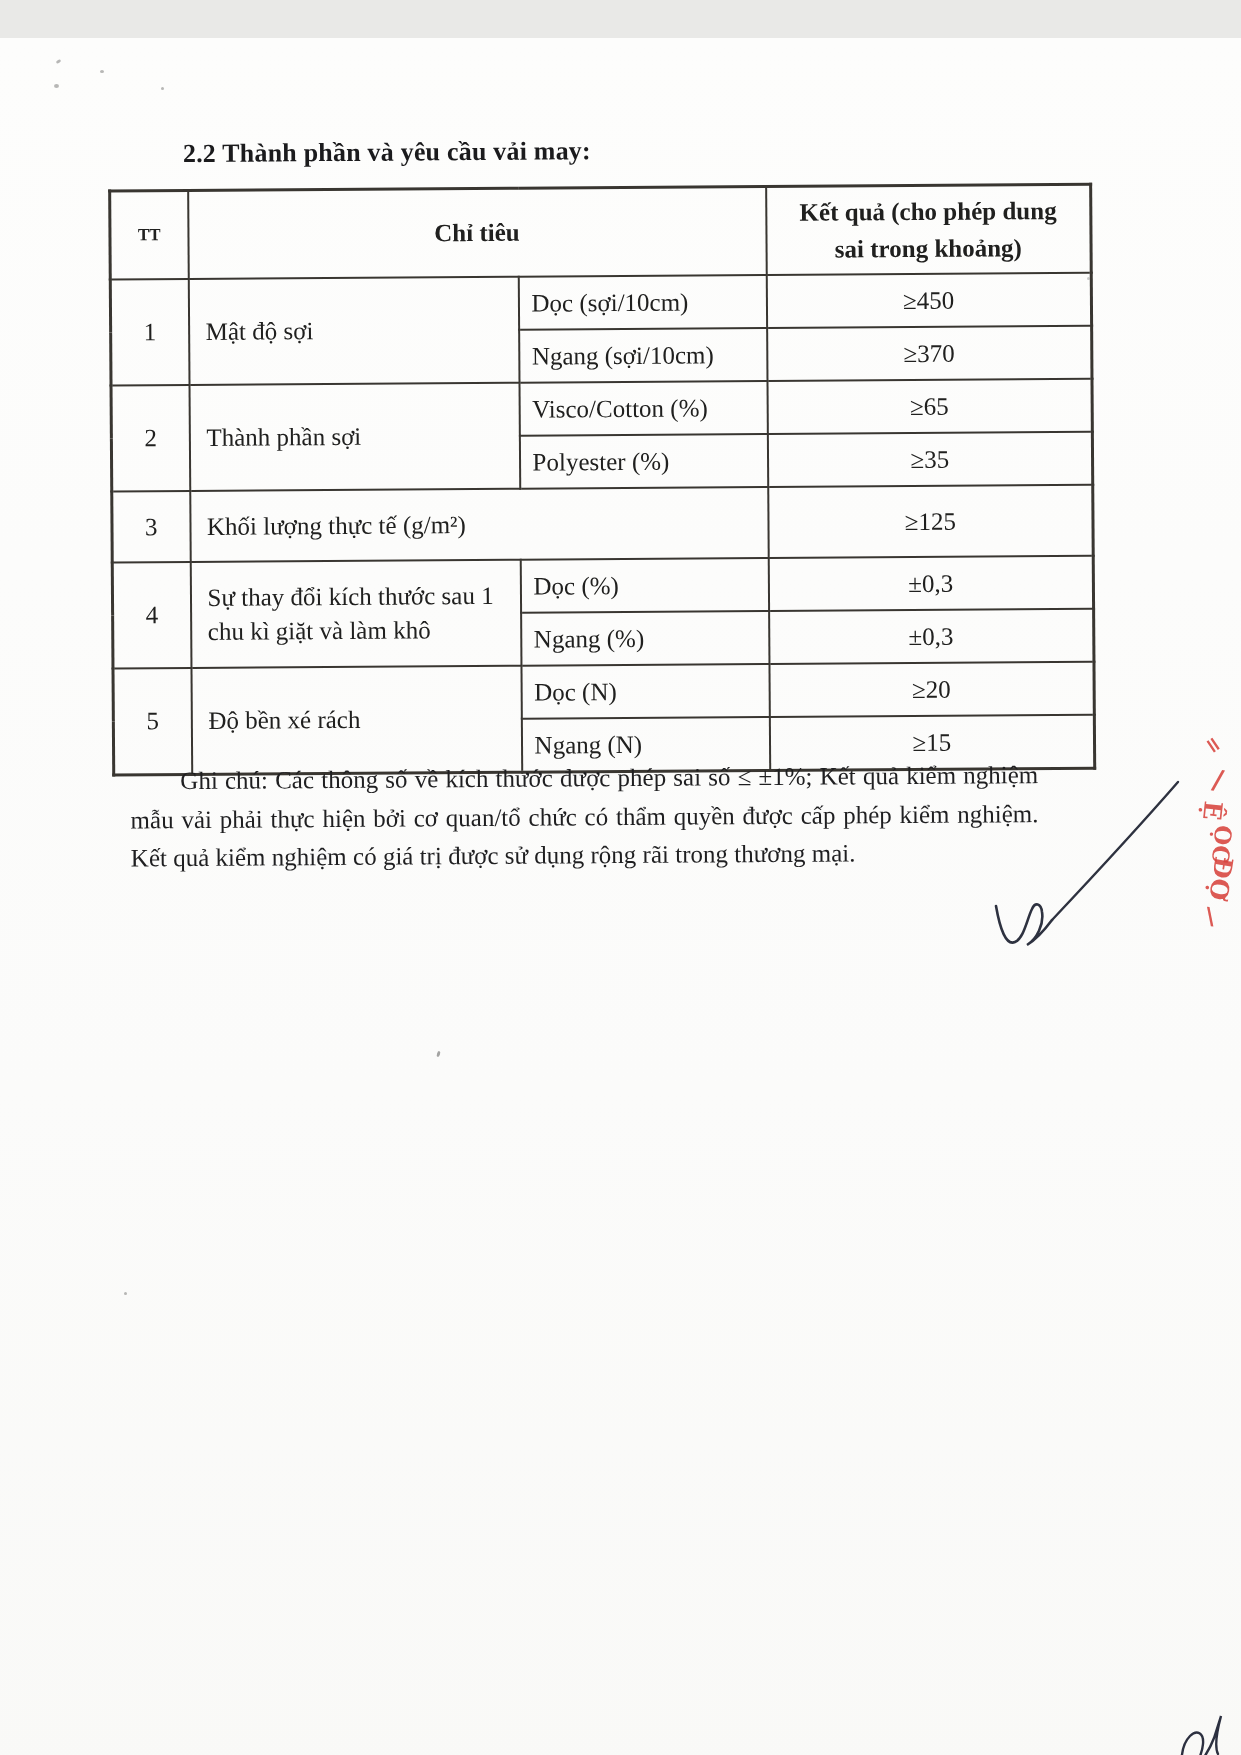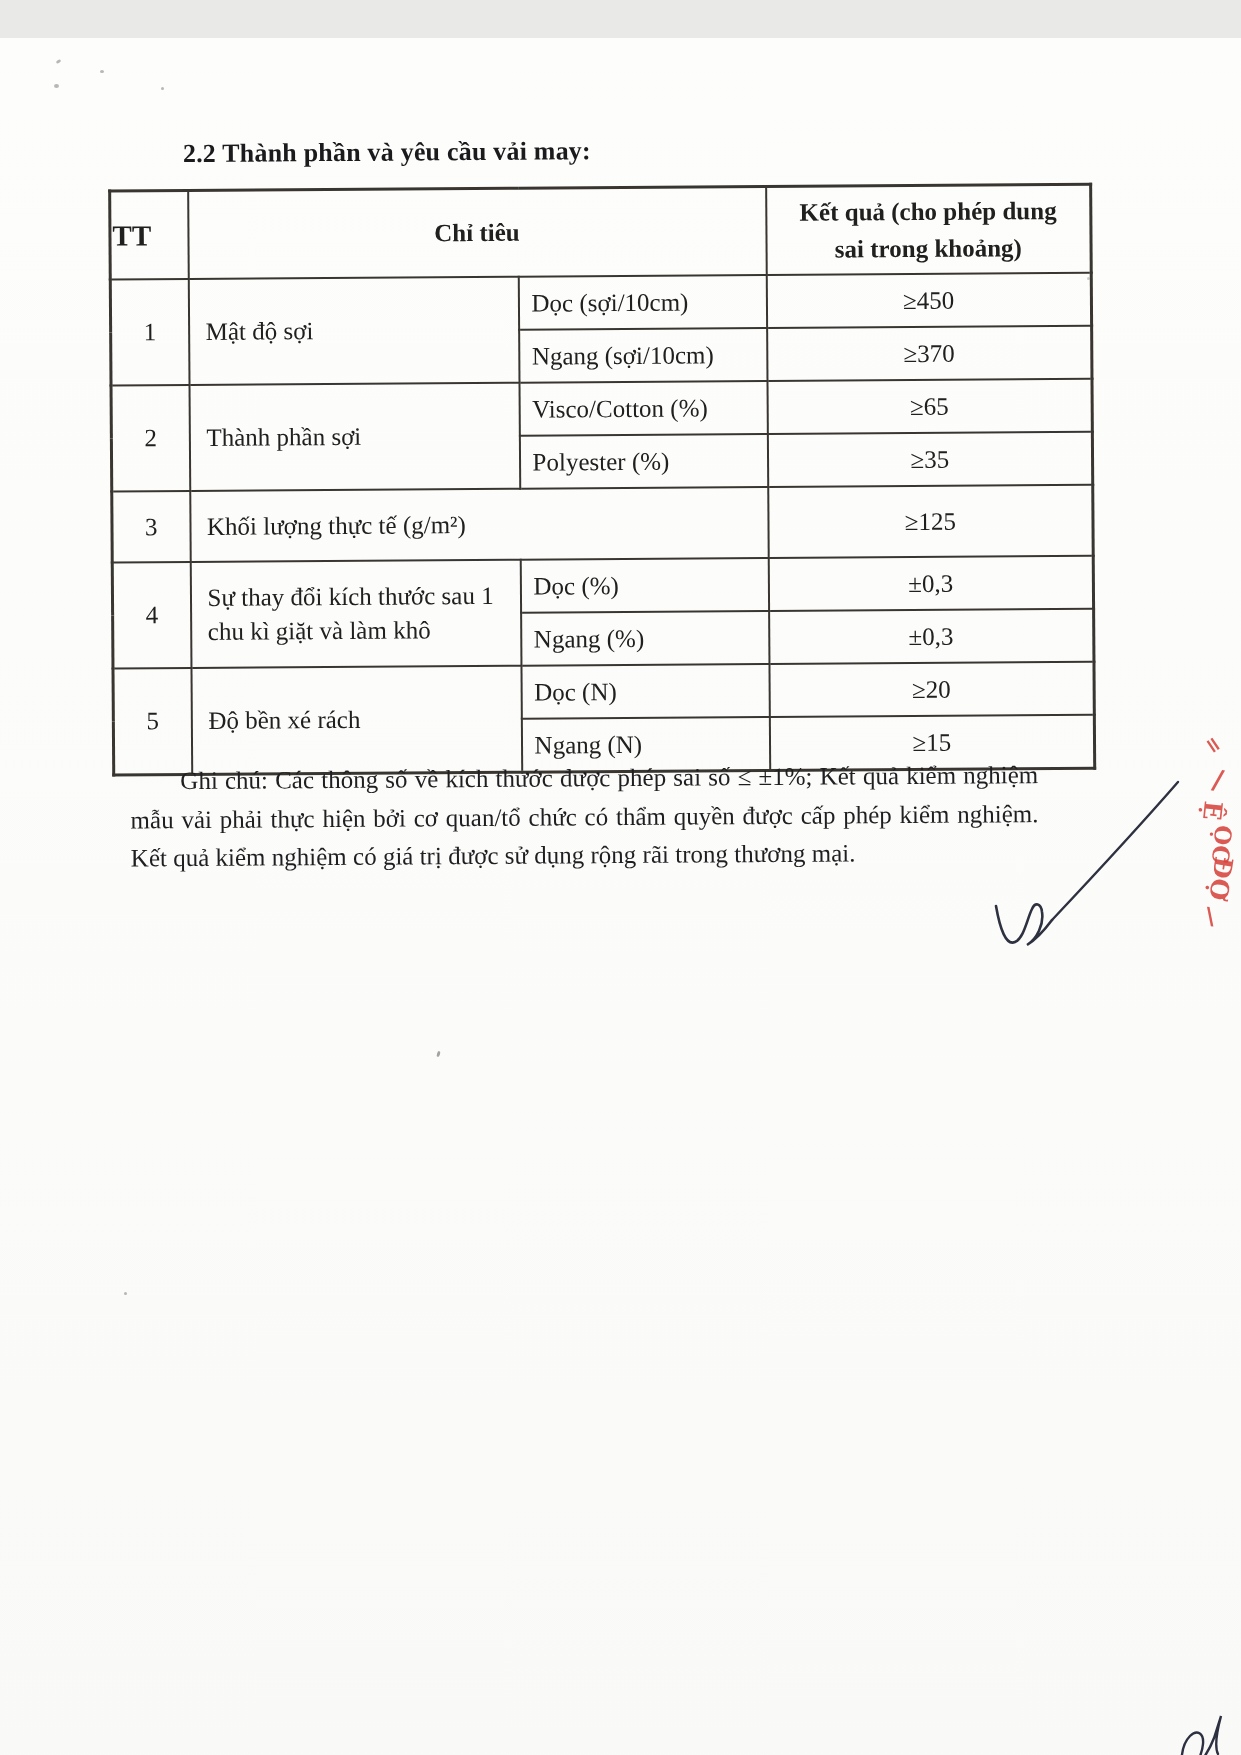--- a/index.html
+++ b/index.html
@@ -31,21 +31,21 @@
     border-collapse:collapse; table-layout:fixed;
     width:981px;
     font-size:25px; color:#20201f;
   }
   table.spec, table.spec th, table.spec td { border:2px solid #393631; }
   table.spec { border-width:3px; }
   col.c-tt { width:78px; }
   col.c-name { width:330px; }
   col.c-measure { width:248px; }
   col.c-value { width:325px; }
-  th.h-tt { height:84px; font-size:29px; font-weight:bold; text-align:left; vertical-align:middle; }
+  th.h-tt { height:84px; font-size:17px; font-weight:bold; text-align:center; vertical-align:middle; }
   th.h-criteria { font-size:25px; font-weight:bold; text-align:center; vertical-align:middle; }
   th.h-result { font-size:25px; font-weight:bold; text-align:center; vertical-align:middle; line-height:1.5; padding:4px 18px; }
   td { vertical-align:middle; }
   td.tt { text-align:center; }
   td.name { padding-left:16px; line-height:1.35; }
   td.measure { padding-left:12px; }
   td.value { text-align:center; }
   tr.r-std td { height:49px; }
   tr.r-tall td { height:67px; }
   .note {

